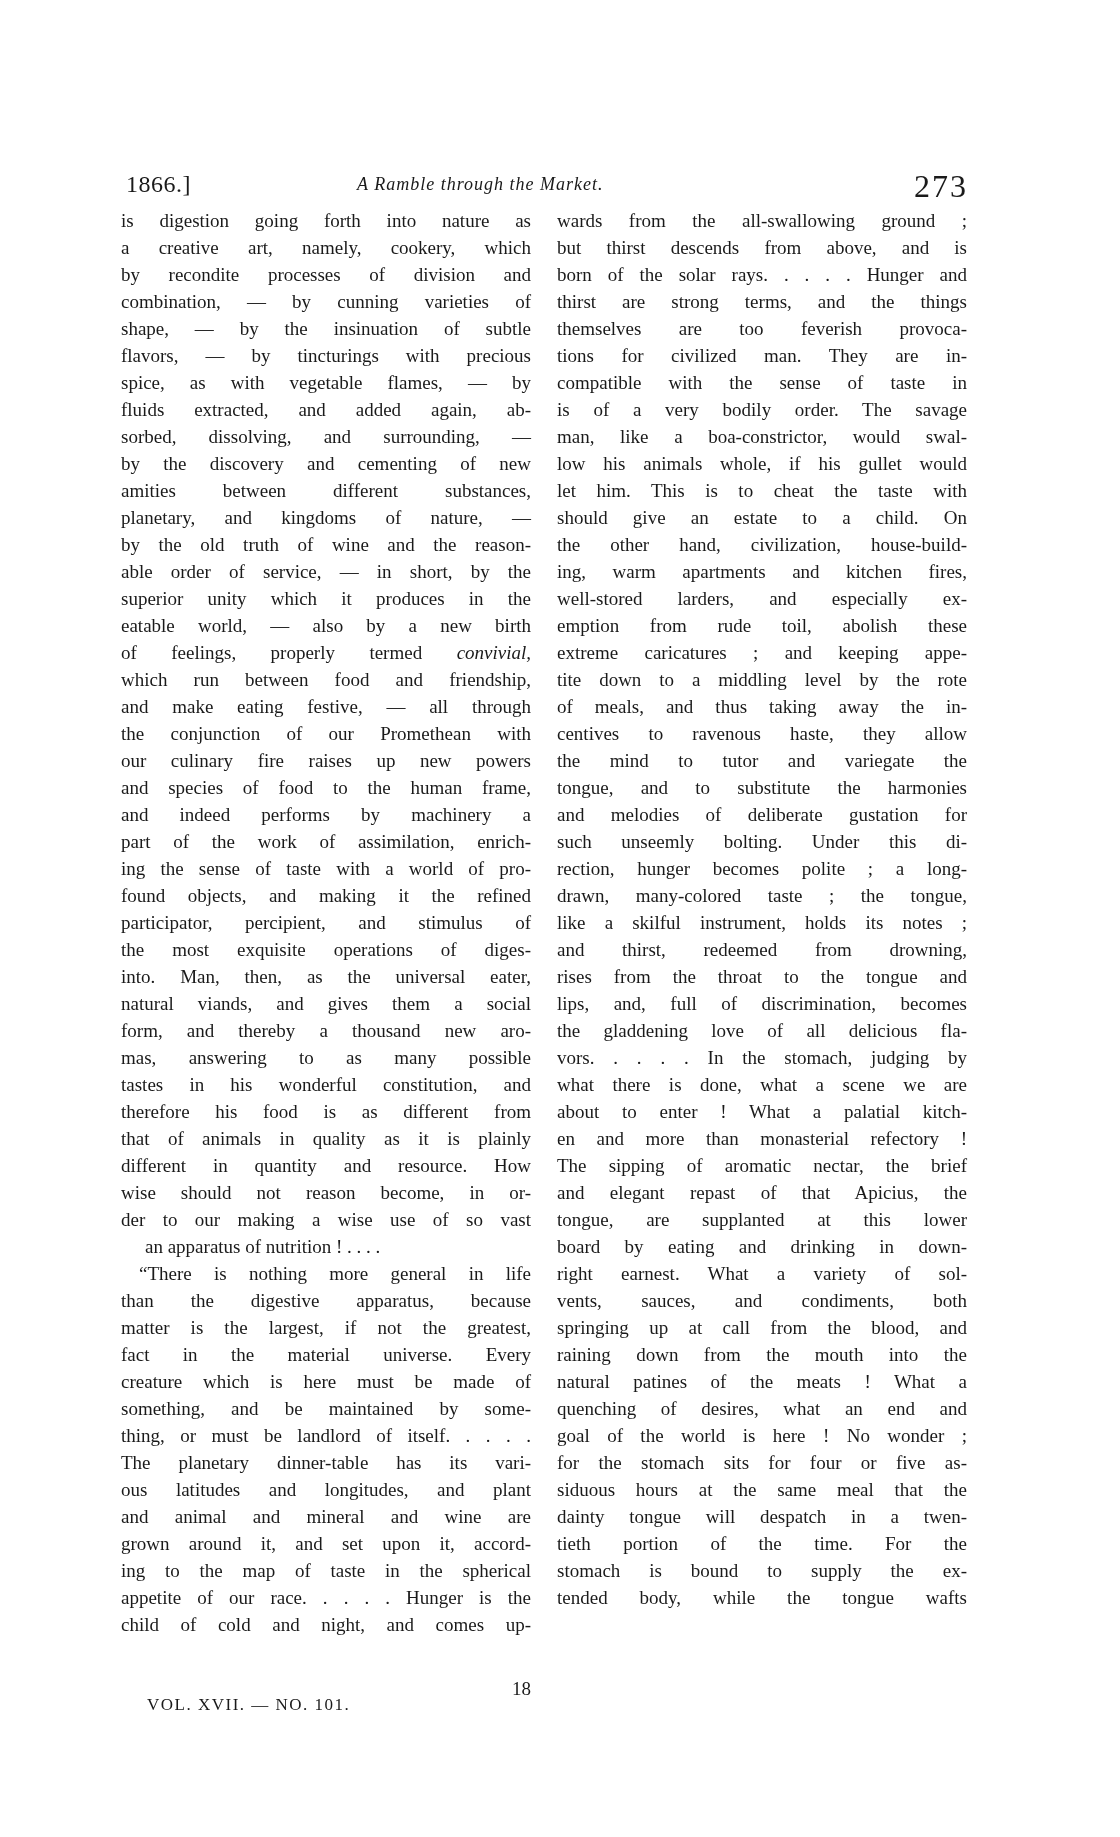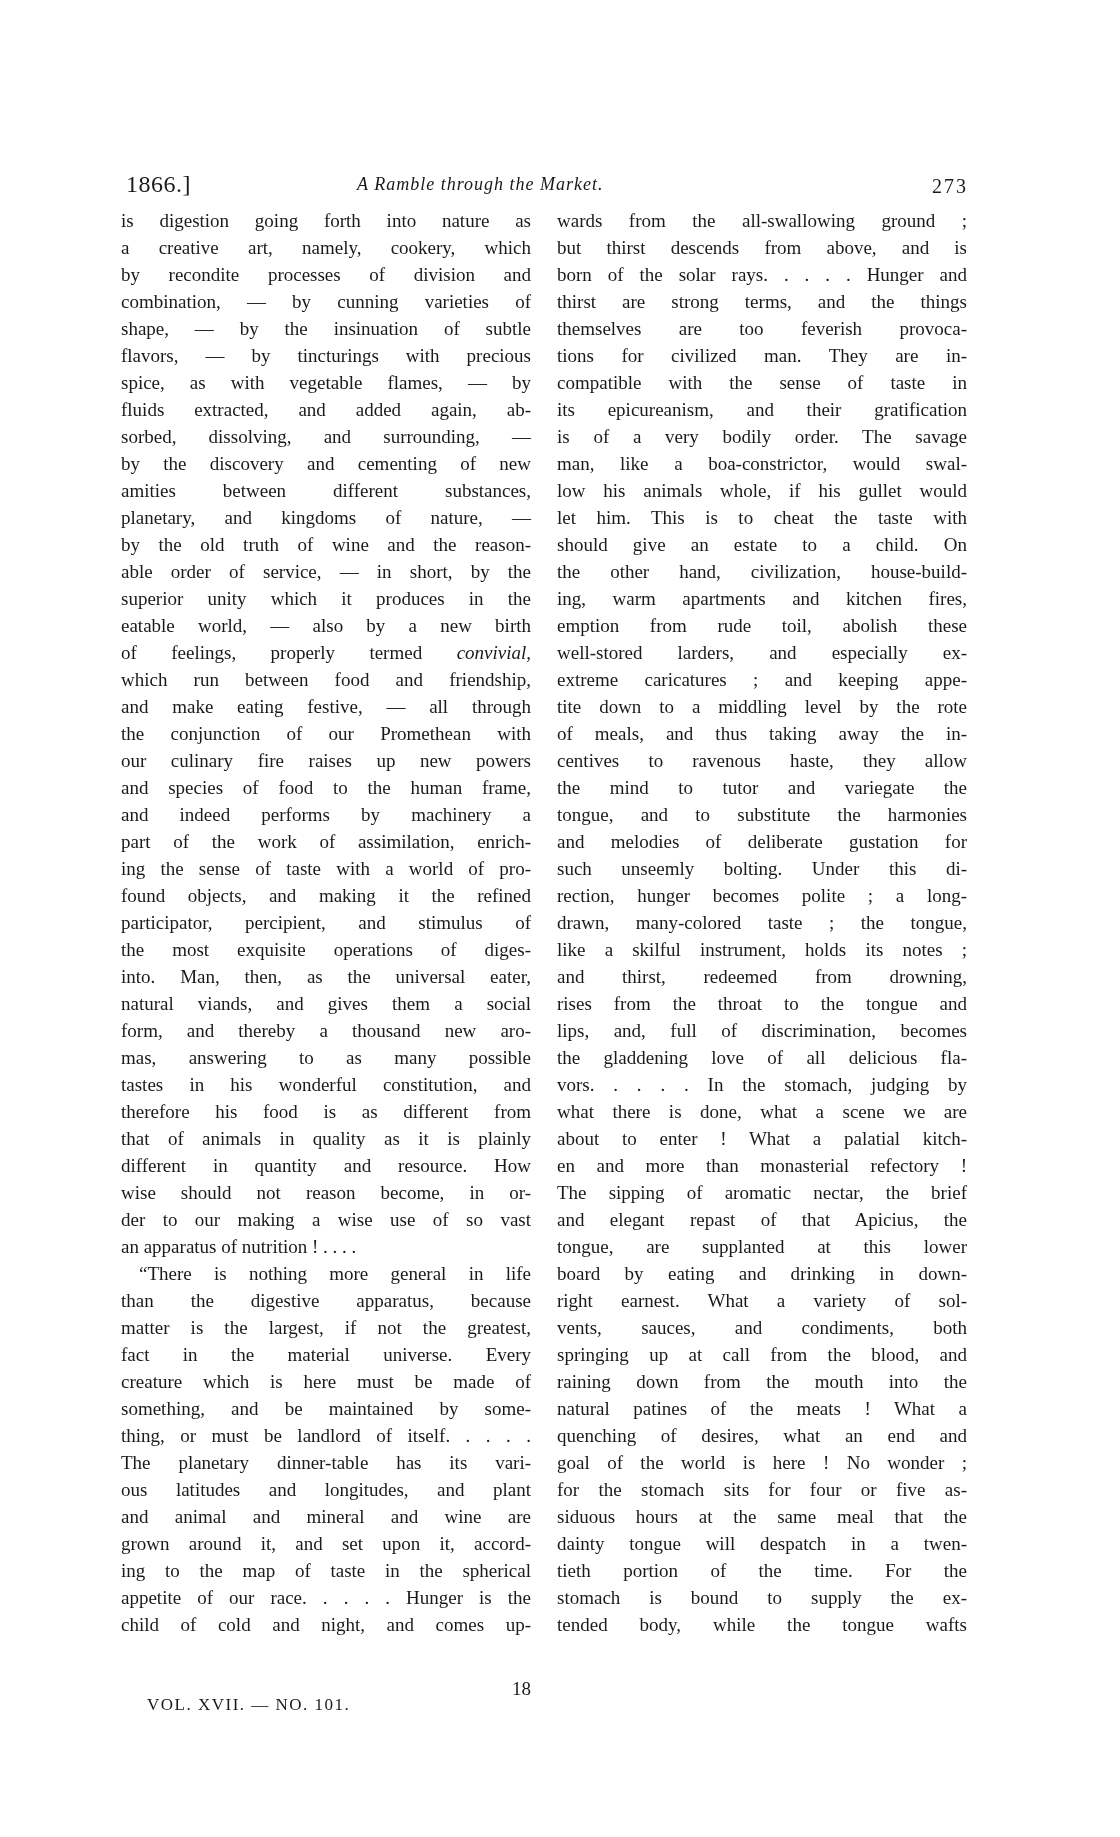--- a/index.html
+++ b/index.html
@@ -35,21 +35,21 @@
     left: 235px;
     top: 0;
     font-style: italic;
     font-size: 18px;
     letter-spacing: 1px;
   }
   .running-head .page-num {
     position: absolute;
     right: 0;
     top: 2px;
-    font-size: 20px;
+    font-size: 32px;
     letter-spacing: 2px;
   }
   .column {
     position: absolute;
     top: 207px;
     width: 410px;
     font-size: 19px;
     line-height: 27px;
   }
   .column.left { left: 121px; }
@@ -57,20 +57,21 @@
   .line {
     display: block;
     height: 27px;
     white-space: nowrap;
     text-align: justify;
     text-align-last: justify;
     overflow: visible;
   }
   .line.last-short {
     text-align-last: left;
+    margin-left: 24px;
   }
   .line.indent {
     padding-left: 18px;
   }
   .footer {
     position: absolute;
     top: 1675px;
     left: 147px;
     width: 384px;
     height: 27px;
@@ -159,30 +160,29 @@
 </div>
 
 <div class="column right">
   <span class="line">wards from the all-swallowing ground ;</span>
   <span class="line">but thirst descends from above, and is</span>
   <span class="line">born of the solar rays. . . . . Hunger and</span>
   <span class="line">thirst are strong terms, and the things</span>
   <span class="line">themselves are too feverish provoca-</span>
   <span class="line">tions for civilized man.  They are in-</span>
   <span class="line">compatible with the sense of taste in</span>
-  <span class="line">its epicureanism, and their gratification</span>
   <span class="line">is of a very bodily order.  The savage</span>
   <span class="line">man, like a boa-constrictor, would swal-</span>
   <span class="line">low his animals whole, if his gullet would</span>
   <span class="line">let him.  This is to cheat the taste with</span>
   <span class="line">should give an estate to a child.  On</span>
   <span class="line">the other hand, civilization, house-build-</span>
   <span class="line">ing, warm apartments and kitchen fires,</span>
+  <span class="line">well-stored larders, and especially ex-</span>
   <span class="line">emption from rude toil, abolish these</span>
-  <span class="line">well-stored larders, and especially ex-</span>
   <span class="line">extreme caricatures ; and keeping appe-</span>
   <span class="line">tite down to a middling level by the rote</span>
   <span class="line">of meals, and thus taking away the in-</span>
   <span class="line">centives to ravenous haste, they allow</span>
   <span class="line">the mind to tutor and variegate the</span>
   <span class="line">tongue, and to substitute the harmonies</span>
   <span class="line">and melodies of deliberate gustation for</span>
   <span class="line">such unseemly bolting.  Under this di-</span>
   <span class="line">rection, hunger becomes polite ; a long-</span>
   <span class="line">drawn, many-colored taste ; the tongue,</span>

